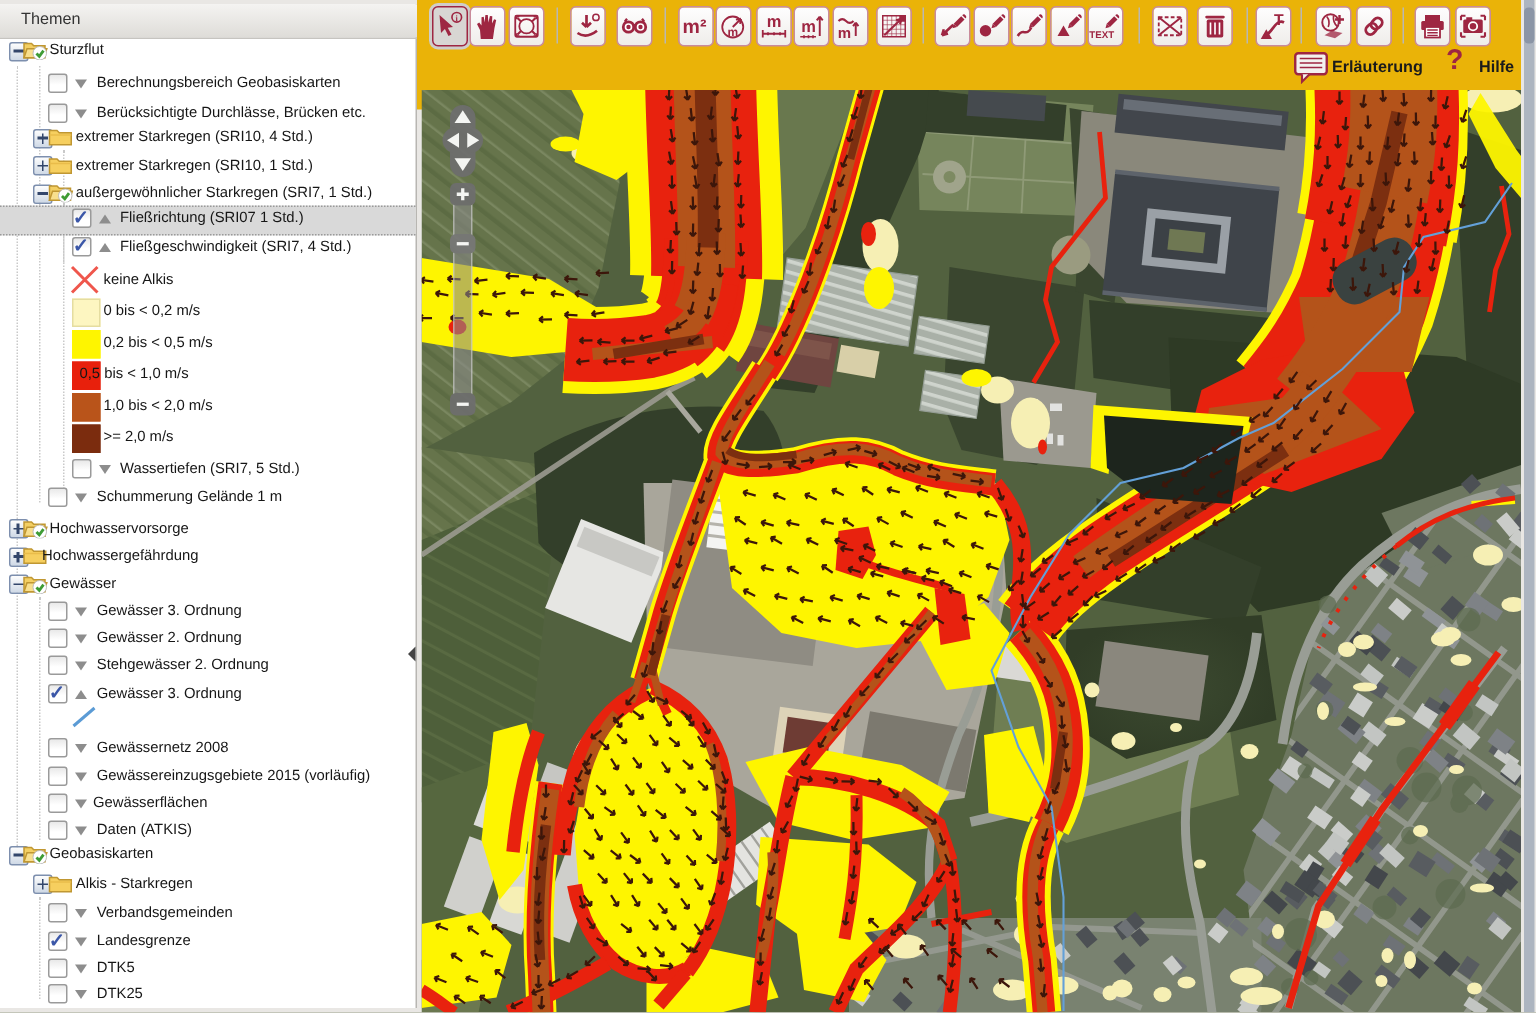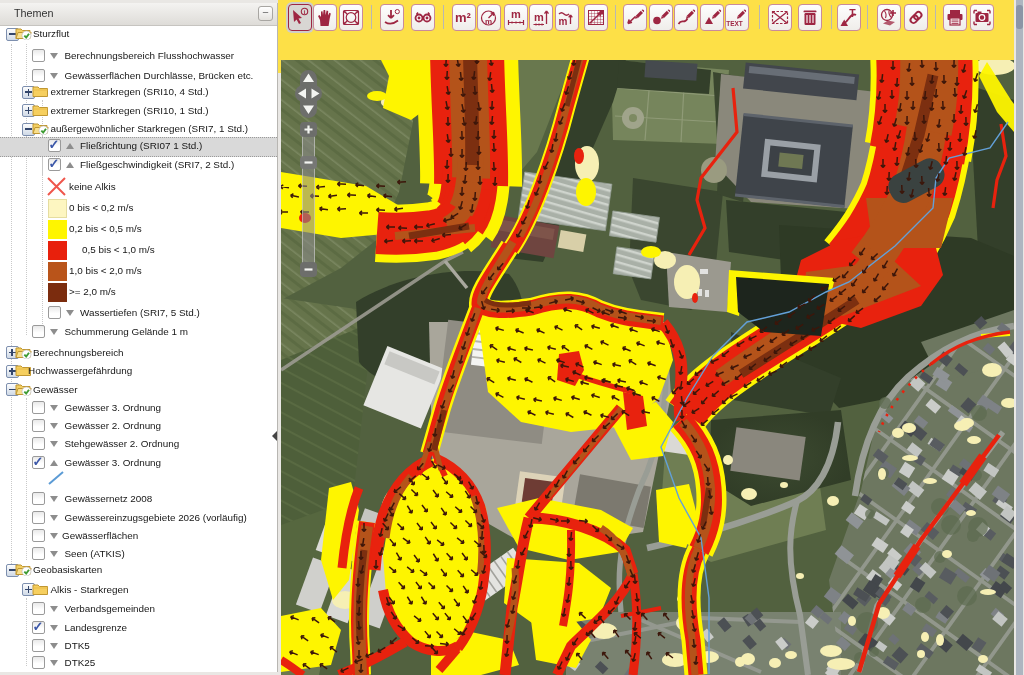--- a/index.html
+++ b/index.html
@@ -1,41 +1,41 @@
 <!DOCTYPE html>
 <html><head><meta charset="utf-8">
 <style>
 html,body{margin:0;padding:0;width:1024px;height:675px;overflow:hidden;
 font-family:"Liberation Sans",sans-serif;background:#e9e7e4;}
 #page{position:relative;width:1024px;height:675px;}
 
 #side{position:absolute;left:0;top:3px;width:277px;height:669px;background:#fff;
 border-right:1px solid #b8b6b2;}
 #sidehead{position:absolute;left:0;top:0;width:277px;height:22px;
-background:linear-gradient(#f4f3f1,#dedcd8);border-bottom:1px solid #c6c4c0;}
+background:linear-gradient(#f4f3f1,#dedcd8);border-bottom:1px solid #c6c4c0;padding-left:43px;}
 #sidehead .t{position:absolute;left:14px;top:4px;font-size:10.8px;color:#333;}
 #collbtn{position:absolute;right:4px;top:3px;width:13px;height:13px;border:1px solid #a8a6a2;
 border-radius:3px;background:linear-gradient(#fff,#e4e2de);color:#666;font-size:11px;
 line-height:11px;text-align:center;}
 .row{position:absolute;font-size:9.9px;color:#161616;white-space:nowrap;}
 .hl{position:absolute;left:0;width:277px;background:#d9d9d9;
 border-top:1px dotted #9a9a9a;border-bottom:1px dotted #9a9a9a;}
 .cb{position:absolute;width:11px;height:11px;border:1px solid #9a9a9a;border-radius:2px;
 background:linear-gradient(#e9e9e9,#ffffff 60%);}
 .cb.on::after{content:"\2713";position:absolute;left:0px;top:-3px;font-size:13px;font-weight:bold;color:#3b57a8;}
 .tri{position:absolute;width:0;height:0;border-left:4.5px solid transparent;border-right:4.5px solid transparent;}
 .tri.dn{border-top:6px solid #8d8d8d;}
 .tri.up{border-bottom:6px solid #8d8d8d;}
 .exp{position:absolute;width:11px;height:11px;border:1px solid #7d8fae;border-radius:2px;
 background:linear-gradient(#fdfdfd,#cfd9e6);}
 .exp::before{content:"";position:absolute;left:2px;top:4.5px;width:7px;height:1.5px;background:#33466b;}
 .exp.plus::after{content:"";position:absolute;left:4.7px;top:2px;width:1.5px;height:7px;background:#33466b;}
 .sw{position:absolute;width:17px;height:17px;}
 
-#tbar{position:absolute;left:278px;top:0;width:736px;height:73px;background:#fde047;}
+#tbar{position:absolute;left:278px;top:0;width:736px;height:73px;background:#eab308;}
 .btn{position:absolute;top:4px;width:22px;height:25px;border:1px solid #c98b9b;border-radius:4px;
 background:linear-gradient(#fefefe,#efedea);}
 .btn.act{background:#d8d6d3;border:1px solid #9e2642;box-shadow:0 0 0 2px #cfcdca;}
 .btn svg{position:absolute;left:0;top:1px;}
 .sep{position:absolute;top:5px;width:1px;height:24px;background:#b9b7b3;}
 #erow{position:absolute;top:33px;left:0;width:736px;height:24px;font-size:10.8px;font-weight:bold;color:#1b1b1b;}
 
 #map{position:absolute;left:281px;top:60px;width:733px;height:615px;overflow:hidden;}
 
 #sb{position:absolute;left:1016px;top:0;width:6.5px;height:675px;background:#adb5c0;}
@@ -58,24 +58,24 @@
 <div class="exp" style="left:5.5px;top:24.5px"></div>
 <div style="position:absolute;left:15px;top:23px;width:17px;height:14px"><svg width="17" height="14" viewBox="0 0 17 14">
 <path d="M1 3 L6 3 L7.5 4.5 L15 4.5 L15 12.5 L1 12.5 Z" fill="#f3cf63" stroke="#c09732" stroke-width="1"></path>
 <path d="M3 6.5 L16.2 6.5 L14.2 12.5 L1 12.5 Z" fill="#f8df8d" stroke="#c09732" stroke-width="1"></path>
 <circle cx="11.5" cy="9.5" r="4.5" fill="#fff" stroke="#b5b5b5" stroke-width=".6"></circle>
           <path d="M9.3 9.6 L11.2 11.5 L14 7.8" fill="none" stroke="#3f9c35" stroke-width="1.9"></path>
         </svg></div>
 <div class="row" style="left:33px;top:25px">Sturzflut</div>
 <div class="cb" style="left:31.5px;top:46px"></div>
 <div class="tri dn" style="left:50px;top:50px"></div>
-<div class="row" style="left:64.5px;top:47px">Berechnungsbereich Flusshochwasser</div>
+<div class="row" style="left:64.5px;top:47px">Berechnungsbereich Geobasiskarten</div>
 <div class="cb" style="left:31.5px;top:65.5px"></div>
 <div class="tri dn" style="left:50px;top:69.5px"></div>
-<div class="row" style="left:64.5px;top:66.5px">Gewässerflächen Durchlässe, Brücken etc.</div>
+<div class="row" style="left:64.5px;top:66.5px">Berücksichtigte Durchlässe, Brücken etc.</div>
 <div class="exp plus" style="left:22px;top:82.5px"></div>
 <div style="position:absolute;left:31.5px;top:81px;width:17px;height:14px"><svg width="17" height="14" viewBox="0 0 17 14">
 <path d="M1 3 L6 3 L7.5 4.5 L15.5 4.5 L15.5 12.5 L1 12.5 Z" fill="#f6cf5f" stroke="#c09732" stroke-width="1"></path>
 <path d="M1 6 L15.5 6" stroke="#e9bc4a" stroke-width="1"></path>
         </svg></div>
 <div class="row" style="left:50.5px;top:83px">extremer Starkregen (SRI10, 4 Std.)</div>
 <div class="exp plus" style="left:22px;top:101.0px"></div>
 <div style="position:absolute;left:31.5px;top:99.5px;width:17px;height:14px"><svg width="17" height="14" viewBox="0 0 17 14">
 <path d="M1 3 L6 3 L7.5 4.5 L15.5 4.5 L15.5 12.5 L1 12.5 Z" fill="#f6cf5f" stroke="#c09732" stroke-width="1"></path>
 <path d="M1 6 L15.5 6" stroke="#e9bc4a" stroke-width="1"></path>
@@ -87,49 +87,49 @@
 <path d="M3 6.5 L16.2 6.5 L14.2 12.5 L1 12.5 Z" fill="#f8df8d" stroke="#c09732" stroke-width="1"></path>
 <circle cx="11.5" cy="9.5" r="4.5" fill="#fff" stroke="#b5b5b5" stroke-width=".6"></circle>
           <path d="M9.3 9.6 L11.2 11.5 L14 7.8" fill="none" stroke="#3f9c35" stroke-width="1.9"></path>
         </svg></div>
 <div class="row" style="left:50.5px;top:120px">außergewöhnlicher Starkregen (SRI7, 1 Std.)</div>
 <div class="cb on" style="left:47.5px;top:135.5px"></div>
 <div class="tri up" style="left:65.5px;top:139.5px"></div>
 <div class="row" style="left:80px;top:136.5px">Fließrichtung (SRI07 1 Std.)</div>
 <div class="cb on" style="left:47.5px;top:154.5px"></div>
 <div class="tri up" style="left:65.5px;top:158.5px"></div>
-<div class="row" style="left:80px;top:155.5px">Fließgeschwindigkeit (SRI7, 2 Std.)</div>
+<div class="row" style="left:80px;top:155.5px">Fließgeschwindigkeit (SRI7, 4 Std.)</div>
 <svg style="position:absolute;left:47px;top:174px" width="19" height="19">
 <path d="M1 1 L18 18 M18 1 L1 18" stroke="#ef564c" stroke-width="2"></path>
       </svg>
 <div class="row" style="left:69px;top:178px">keine Alkis</div>
 <div class="sw" style="left:48px;top:195.5px;background:#fdf6c1;border:1px solid #e5ddA0"></div>
 <div class="row" style="left:69px;top:198.5px">0 bis &lt; 0,2 m/s</div>
 <div class="sw" style="left:48px;top:216.5px;background:#fef500;border:1px solid #fef500"></div>
 <div class="row" style="left:69px;top:219.5px">0,2 bis &lt; 0,5 m/s</div>
 <div class="sw" style="left:48px;top:237.5px;background:#e8200c;border:1px solid #e8200c"></div>
-<div class="row" style="left:82px;top:240.5px">0,5 bis &lt; 1,0 m/s</div>
+<div class="row" style="left:53px;top:240.5px">0,5 bis &lt; 1,0 m/s</div>
 <div class="sw" style="left:48px;top:258.5px;background:#b9541a;border:1px solid #b9541a"></div>
 <div class="row" style="left:69px;top:261.5px">1,0 bis &lt; 2,0 m/s</div>
 <div class="sw" style="left:48px;top:279.5px;background:#7b2c0e;border:1px solid #7b2c0e"></div>
 <div class="row" style="left:69px;top:282.5px">&gt;= 2,0 m/s</div>
 <div class="cb" style="left:47.5px;top:302.5px"></div>
 <div class="tri dn" style="left:65.5px;top:306.5px"></div>
 <div class="row" style="left:80px;top:303.5px">Wassertiefen (SRI7, 5 Std.)</div>
 <div class="cb" style="left:31.5px;top:321.5px"></div>
 <div class="tri dn" style="left:50px;top:325.5px"></div>
 <div class="row" style="left:64.5px;top:322.5px">Schummerung Gelände 1 m</div>
 <div class="exp plus" style="left:5.5px;top:343.0px"></div>
 <div style="position:absolute;left:15px;top:341.5px;width:17px;height:14px"><svg width="17" height="14" viewBox="0 0 17 14">
 <path d="M1 3 L6 3 L7.5 4.5 L15 4.5 L15 12.5 L1 12.5 Z" fill="#f3cf63" stroke="#c09732" stroke-width="1"></path>
 <path d="M3 6.5 L16.2 6.5 L14.2 12.5 L1 12.5 Z" fill="#f8df8d" stroke="#c09732" stroke-width="1"></path>
 <circle cx="11.5" cy="9.5" r="4.5" fill="#fff" stroke="#b5b5b5" stroke-width=".6"></circle>
           <path d="M9.3 9.6 L11.2 11.5 L14 7.8" fill="none" stroke="#3f9c35" stroke-width="1.9"></path>
         </svg></div>
-<div class="row" style="left:33px;top:343.5px">Berechnungsbereich</div>
+<div class="row" style="left:33px;top:343.5px">Hochwasservorsorge</div>
 <div class="exp plus" style="left:5.5px;top:361.5px"></div>
 <div style="position:absolute;left:15px;top:360px;width:17px;height:14px"><svg width="17" height="14" viewBox="0 0 17 14">
 <path d="M1 3 L6 3 L7.5 4.5 L15.5 4.5 L15.5 12.5 L1 12.5 Z" fill="#f6cf5f" stroke="#c09732" stroke-width="1"></path>
 <path d="M1 6 L15.5 6" stroke="#e9bc4a" stroke-width="1"></path>
         </svg></div>
 <div class="row" style="left:28px;top:362px">Hochwassergefährdung</div>
 <div class="exp" style="left:5.5px;top:380.0px"></div>
 <div style="position:absolute;left:15px;top:378.5px;width:17px;height:14px"><svg width="17" height="14" viewBox="0 0 17 14">
 <path d="M1 3 L6 3 L7.5 4.5 L15 4.5 L15 12.5 L1 12.5 Z" fill="#f3cf63" stroke="#c09732" stroke-width="1"></path>
 <path d="M3 6.5 L16.2 6.5 L14.2 12.5 L1 12.5 Z" fill="#f8df8d" stroke="#c09732" stroke-width="1"></path>
@@ -150,27 +150,27 @@
 <div class="tri up" style="left:50px;top:456.5px"></div>
 <div class="row" style="left:64.5px;top:453.5px">Gewässer 3. Ordnung</div>
 <svg style="position:absolute;left:47px;top:466px" width="19" height="18">
 <path d="M2 15 L16 3" stroke="#5b9bd5" stroke-width="2"></path>
       </svg>
 <div class="cb" style="left:31.5px;top:489px"></div>
 <div class="tri dn" style="left:50px;top:493px"></div>
 <div class="row" style="left:64.5px;top:490px">Gewässernetz 2008</div>
 <div class="cb" style="left:31.5px;top:507.5px"></div>
 <div class="tri dn" style="left:50px;top:511.5px"></div>
-<div class="row" style="left:64.5px;top:508.5px">Gewässereinzugsgebiete 2026 (vorläufig)</div>
+<div class="row" style="left:64.5px;top:508.5px">Gewässereinzugsgebiete 2015 (vorläufig)</div>
 <div class="cb" style="left:31.5px;top:526px"></div>
 <div class="tri dn" style="left:50px;top:530px"></div>
 <div class="row" style="left:62px;top:527px">Gewässerflächen</div>
 <div class="cb" style="left:31.5px;top:543.5px"></div>
 <div class="tri dn" style="left:50px;top:547.5px"></div>
-<div class="row" style="left:64.5px;top:544.5px">Seen (ATKIS)</div>
+<div class="row" style="left:64.5px;top:544.5px">Daten (ATKIS)</div>
 <div class="exp" style="left:5.5px;top:560.5px"></div>
 <div style="position:absolute;left:15px;top:559px;width:17px;height:14px"><svg width="17" height="14" viewBox="0 0 17 14">
 <path d="M1 3 L6 3 L7.5 4.5 L15 4.5 L15 12.5 L1 12.5 Z" fill="#f3cf63" stroke="#c09732" stroke-width="1"></path>
 <path d="M3 6.5 L16.2 6.5 L14.2 12.5 L1 12.5 Z" fill="#f8df8d" stroke="#c09732" stroke-width="1"></path>
 <circle cx="11.5" cy="9.5" r="4.5" fill="#fff" stroke="#b5b5b5" stroke-width=".6"></circle>
           <path d="M9.3 9.6 L11.2 11.5 L14 7.8" fill="none" stroke="#3f9c35" stroke-width="1.9"></path>
         </svg></div>
 <div class="row" style="left:33px;top:561px">Geobasiskarten</div>
 <div class="exp plus" style="left:22px;top:580.0px"></div>
 <div style="position:absolute;left:31.5px;top:578.5px;width:17px;height:14px"><svg width="17" height="14" viewBox="0 0 17 14">
@@ -372,20 +372,30 @@
         </svg>
       </div>
 <div class="btn" style="left:691.7px">
         <svg width="22" height="23" viewBox="0 0 22 23">
           <path d="M3 4.5 l3 0 M3 4.5 l0 3 M19 4.5 l-3 0 M19 4.5 l0 3 M3 18.5 l3 0 M3 18.5 l0 -3 M19 18.5 l-3 0 M19 18.5 l0 -3" stroke="#9e2642" stroke-width="1.4"></path>
           <rect x="4.5" y="7" width="13" height="9" rx="1" fill="#9e2642"></rect>
           <rect x="6.5" y="5.5" width="4" height="2" fill="#9e2642"></rect>
           <circle cx="11" cy="11.5" r="2.8" fill="none" stroke="#fff" stroke-width="1.2"></circle>
         </svg>
       </div>
+<div id="erow">
+<svg style="position:absolute;left:584px;top:1px" width="24" height="22" viewBox="0 0 24 22">
+<rect x="1.5" y="1.5" width="21" height="14" rx="2" fill="#f3f1ee" stroke="#9e2642" stroke-width="1.6"></rect>
+<path d="M4.5 5 l15 0 M4.5 8 l15 0 M4.5 11 l15 0" stroke="#9e2642" stroke-width="1.1"></path>
+<path d="M6 15.5 L6 20.5 L11 15.5" fill="#f3f1ee" stroke="#9e2642" stroke-width="1.4"></path>
+        </svg>
+<div style="position:absolute;left:610px;top:6px">Erläuterung</div>
+<div style="position:absolute;left:686px;top:-3px;font-size:19px;color:#9e2642">?</div>
+<div style="position:absolute;left:708px;top:6px">Hilfe</div>
+</div>
     </div>
 <div id="map">
 <svg id="mapsvg" width="733" height="615" viewBox="0 0 733 615">
 <defs>
 <path id="ar" d="M-5 0 L3.6 0 M3.6 0 L1 -2.1 M3.6 0 L1 2.1" stroke="#3c160a" stroke-width="1.5" fill="none"></path>
 <pattern id="fstripe" width="16" height="16" patternUnits="userSpaceOnUse" patternTransform="rotate(-52)">
  <rect width="16" height="16" fill="#66744b"></rect>
  <rect width="1.6" height="16" fill="#7a8760"></rect>
  <rect x="8" width="3" height="16" fill="#5c6b43"></rect>
 </pattern>

